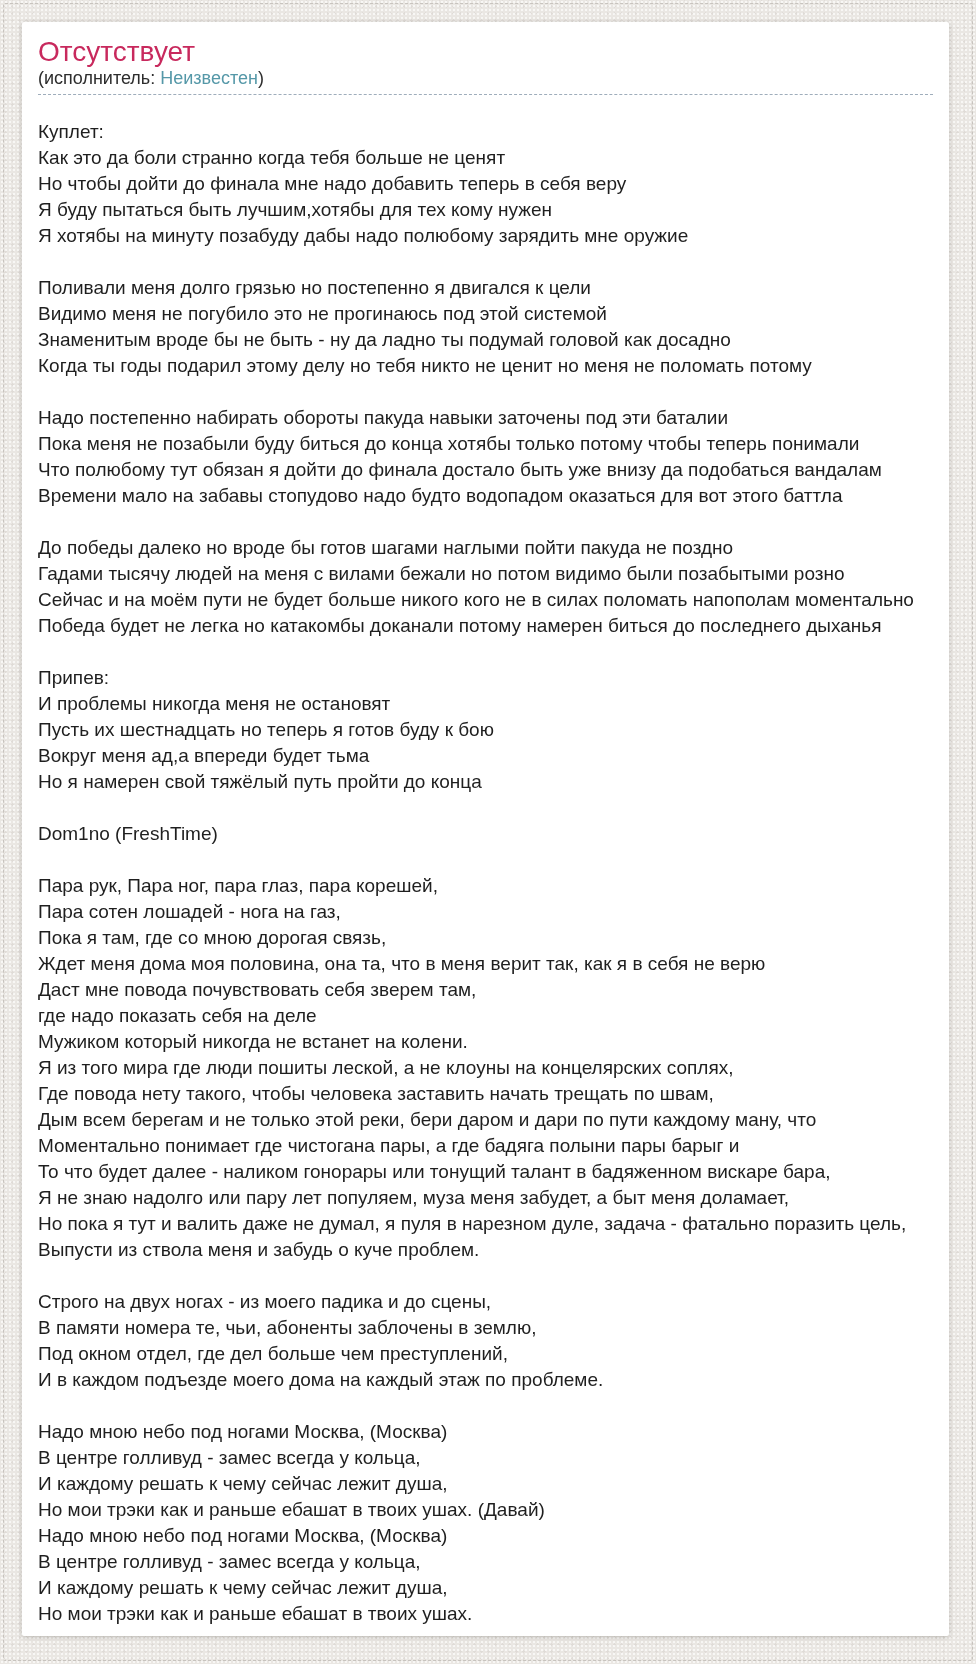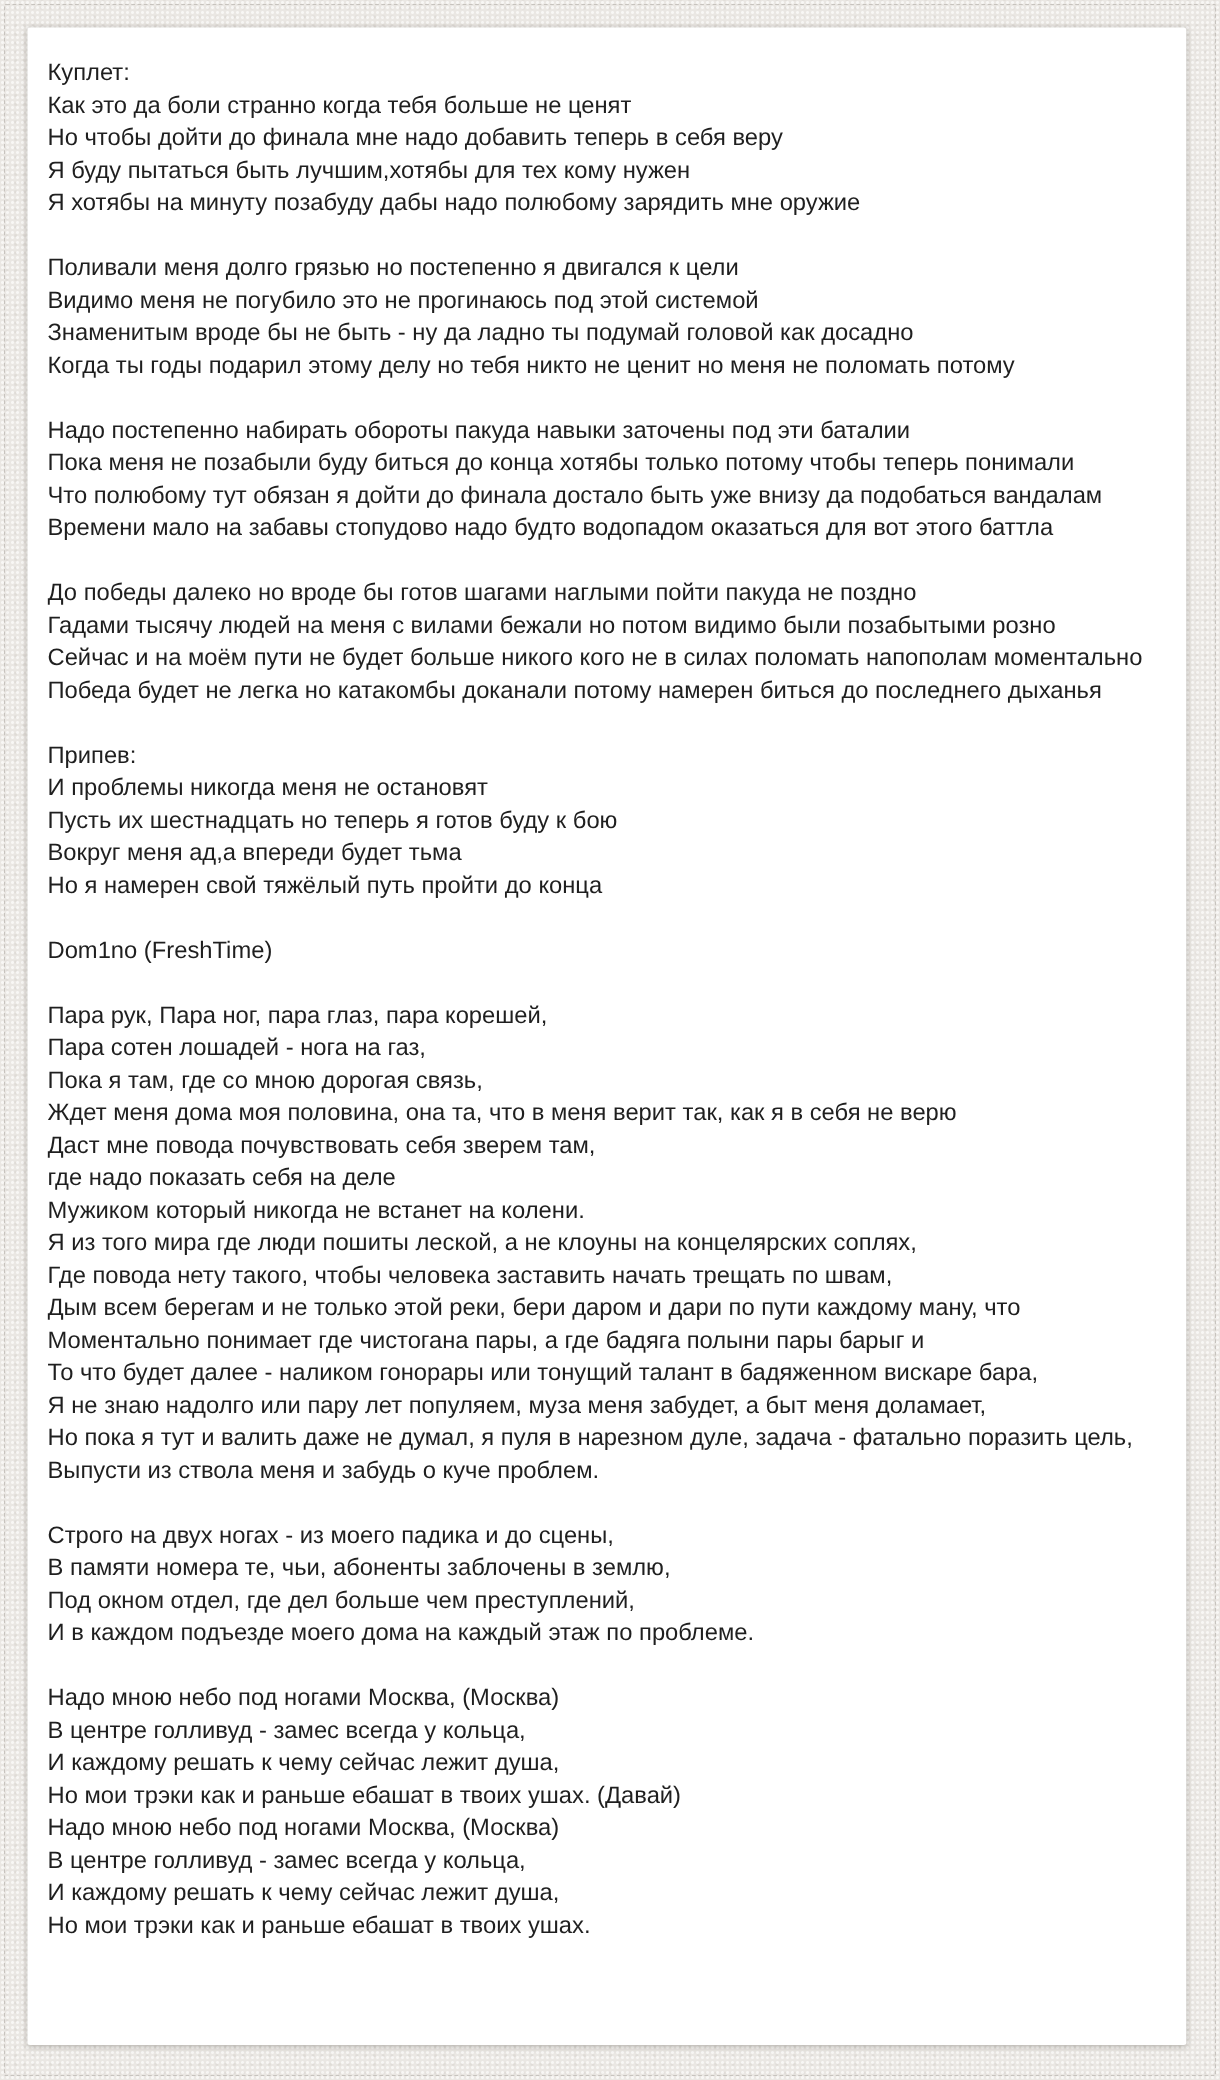--- a/index.html
+++ b/index.html
@@ -55,34 +55,38 @@
     font-size: 18px;
     line-height: 21px;
     color: #2d2d2d;
   }
   .artist-link {
     color: #5598a8;
     text-decoration: none;
     cursor: pointer;
   }
   .lyrics-text {
-    margin-top: 10px;
+    margin-top: 24px;
     font-size: 19px;
     line-height: 26px;
     color: #1f1f1f;
     white-space: pre;
     overflow: hidden;
   }
 </style>
 </head>
 <body>
 
 <div class="stitch-border"></div>
 
 <div class="lyrics-card">
+  <div class="song-header">
+    <h1 class="song-title">Отсутствует</h1>
+    <div class="artist-line"><span>(исполнитель: </span><a class="artist-link">Неизвестен</a><span>)</span></div>
+  </div>
 
   <div class="lyrics-text">Куплет:
 Как это да боли странно когда тебя больше не ценят
 Но чтобы дойти до финала мне надо добавить теперь в себя веру
 Я буду пытаться быть лучшим,хотябы для тех кому нужен
 Я хотябы на минуту позабуду дабы надо полюбому зарядить мне оружие
 
 Поливали меня долго грязью но постепенно я двигался к цели
 Видимо меня не погубило это не прогинаюсь под этой системой
 Знаменитым вроде бы не быть - ну да ладно ты подумай головой как досадно

